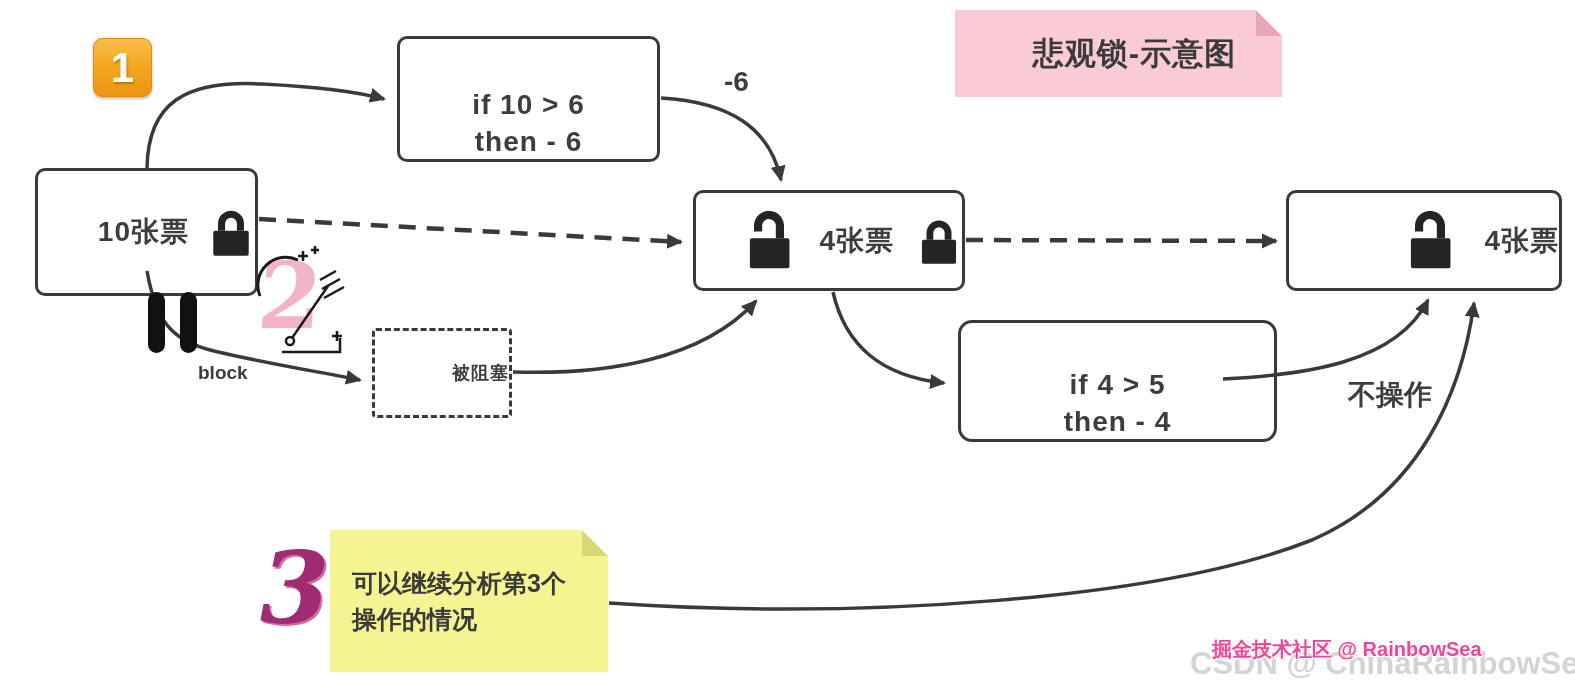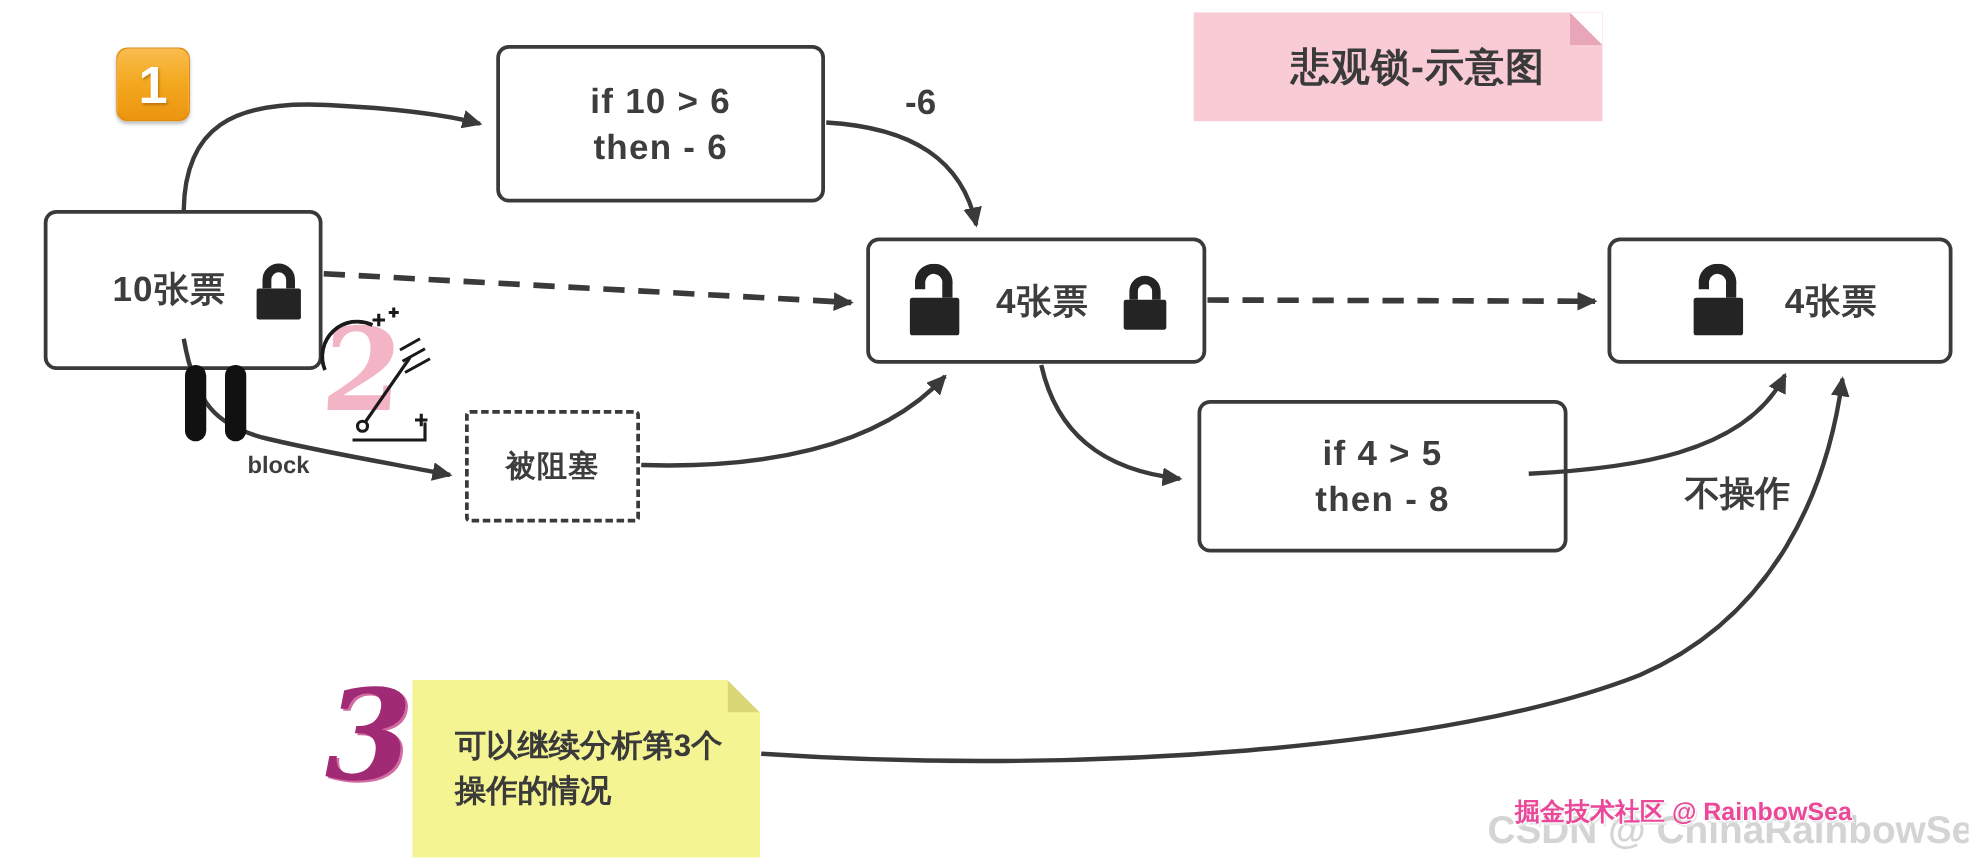--- a/index.html
+++ b/index.html
@@ -2,37 +2,37 @@
 <html><head>
 <meta charset="utf-8">
 <style>
   html,body{margin:0;padding:0;background:#ffffff;}
   #stage{position:relative;width:1575px;height:691px;background:#ffffff;overflow:hidden;
          font-family:"Liberation Sans","DejaVu Sans",sans-serif;color:#3d3d3d;}
   
   #wires{position:absolute;left:0;top:0;z-index:3;pointer-events:none;}
   
   .node{position:absolute;background:#ffffff;border:3px solid #3a3a3a;border-radius:10px;
-        display:flex;align-items:center;justify-content:center;gap:18px;z-index:2;
+        display:flex;align-items:center;justify-content:flex-end;gap:18px;z-index:2;
         box-sizing:border-box;}
   .node .txt{font-weight:bold;font-size:28px;color:#3d3d3d;letter-spacing:1px;}
   .cond{flex-direction:column;gap:2px;}
   .cond .txt{font-size:28px;line-height:1.25;}
   .dashedbox{border:3px dashed #3a3a3a;border-radius:4px;}
   
   .lbl{position:absolute;font-weight:bold;font-size:26px;color:#3d3d3d;z-index:4;white-space:nowrap;}
   
   .note{position:absolute;z-index:2;}
   .note .fold{position:absolute;top:0;right:0;}
   .note .ntxt{font-weight:bold;color:#3a3a3a;}
   #title-note{left:955px;top:10px;width:295px;height:87px;background:#f9cbd5;
               display:flex;align-items:center;justify-content:center;padding-left:32px;}
   #title-note .ntxt{font-size:31px;letter-spacing:1px;}
   #step3-note{left:330px;top:530px;width:278px;height:142px;background:#f5f492;
-              display:flex;flex-direction:column;justify-content:center;padding-left:34px;box-sizing:border-box;margin-top:14px;}
+              display:flex;flex-direction:column;justify-content:center;padding-left:22px;box-sizing:border-box;}
   #step3-note .ntxt{font-size:25px;line-height:1.45;}
   
   #badge-1{position:absolute;left:93px;top:38px;width:57px;height:57px;border-radius:9px;
            background:linear-gradient(180deg,#f8bd4d 0%,#f3a81f 48%,#ec9410 100%);
            border:1px solid #e08c10;display:flex;align-items:center;justify-content:center;
            z-index:4;box-shadow:0 2px 3px rgba(0,0,0,.25);}
   #badge-1 span{color:#ffffff;font-weight:bold;font-size:42px;text-shadow:1px 2px 2px rgba(150,90,0,.55);}
   #numeral-2{position:absolute;left:258px;top:250px;z-index:4;font-family:"DejaVu Serif","Liberation Serif",serif;
              font-weight:bold;font-size:92px;line-height:1;color:#f3b5c6;transform:skewX(-4deg);}
   #sparkle-2{position:absolute;left:248px;top:244px;z-index:5;}
@@ -136,26 +136,26 @@
     <path d="M12,52 A28,28 0 0 1 50,16" fill="none" stroke="#1a1a1a" stroke-width="3"></path>
     <path d="M50,12 h10 M55,7 v10 M63,6 h8 M67,2 v8" stroke="#1a1a1a" stroke-width="2.5"></path>
     <path d="M72,36 l16,-9 M74,45 l18,-10 M76,54 l20,-11" stroke="#1a1a1a" stroke-width="2.5"></path>
     <path d="M80,42 L44,94" stroke="#1a1a1a" stroke-width="2.5"></path>
     <circle cx="42" cy="97" r="4" fill="none" stroke="#1a1a1a" stroke-width="2.5"></circle>
     <path d="M84,92 h10 M89,87 v10" stroke="#1a1a1a" stroke-width="2.5"></path>
     <path d="M34,108 H92 V94" fill="none" stroke="#1a1a1a" stroke-width="2.5"></path>
   </svg>
 
   <div class="node dashedbox" style="left:372px;top:328px;width:140px;height:90px;">
-    <span class="txt" style="font-size:24px;font-family:Liberation Serif, serif;">被阻塞</span>
+    <span class="txt" style="font-size:18px;font-family:Liberation Serif, serif;">被阻塞</span>
   </div>
 
-  <div class="node cond" style="left:958px;top:320px;width:296px;height:122px;">
+  <div class="node cond" style="left:958px;top:320px;width:319px;height:122px;border-radius:14px;">
     <span class="txt">if 4 &gt; 5</span>
-    <span class="txt">then - 8</span>
+    <span class="txt">then - 4</span>
   </div>
 
   <div class="lbl" style="left:1348px;top:376px;font-size:28px;">不操作</div>
 
   <div id="numeral-3">3</div>
 
   <div class="note" id="step3-note">
     <span class="ntxt">可以继续分析第3个</span>
     <span class="ntxt">操作的情况</span>
     <svg class="fold" width="26" height="26">

